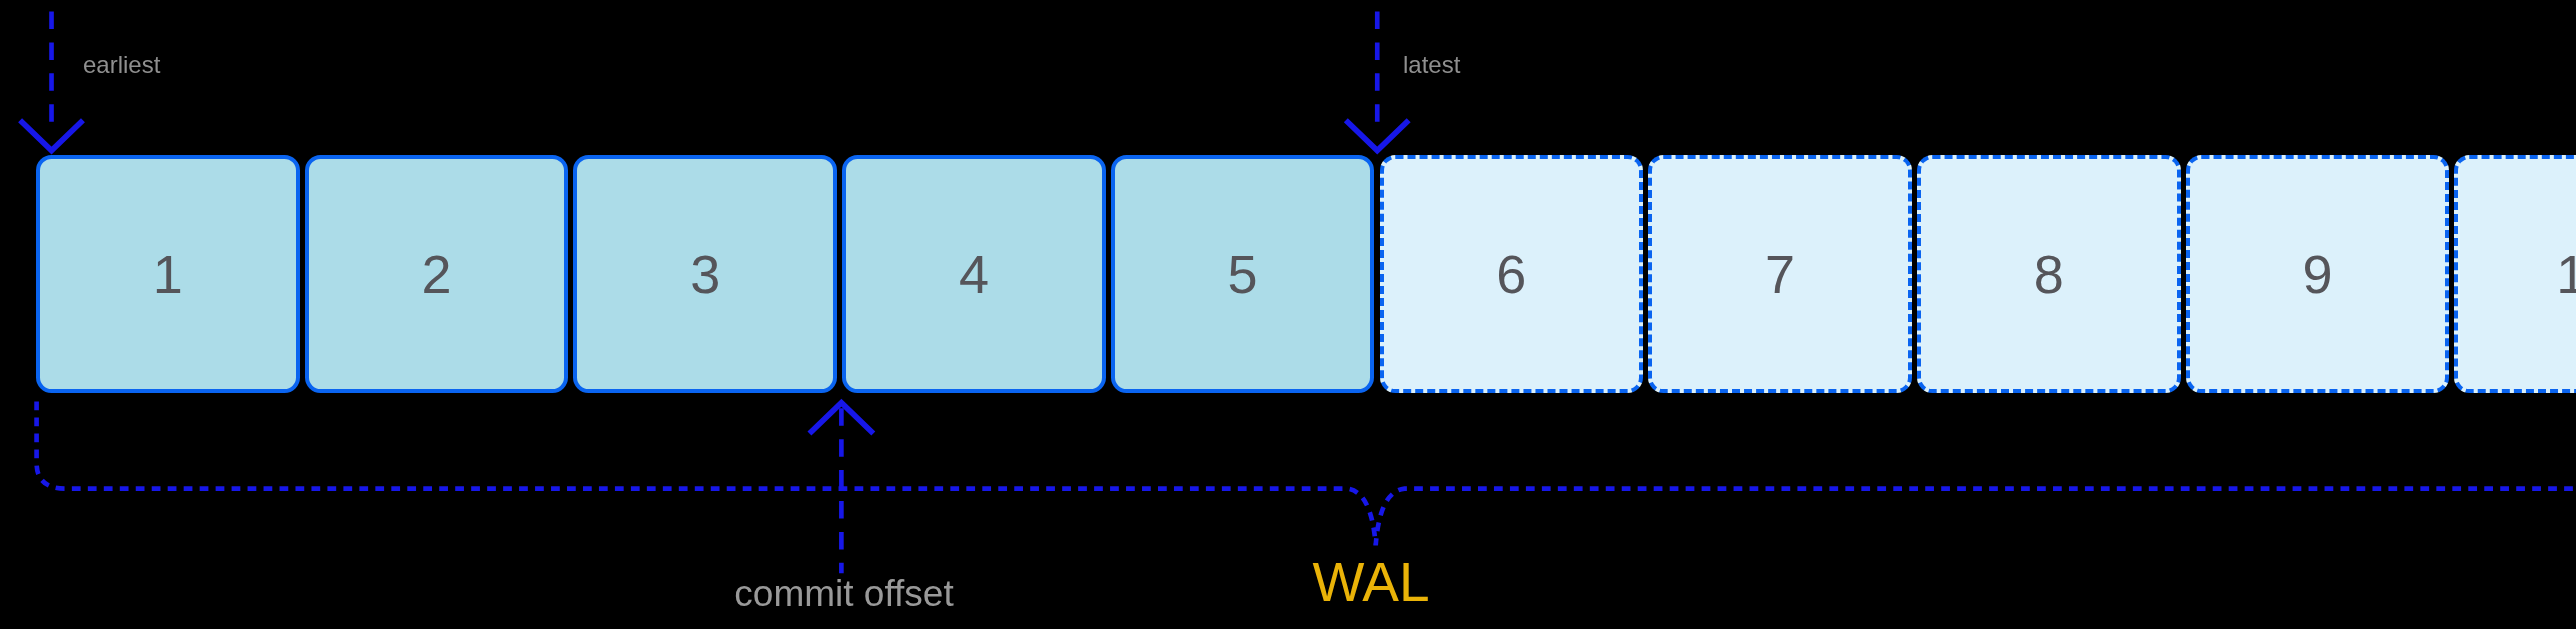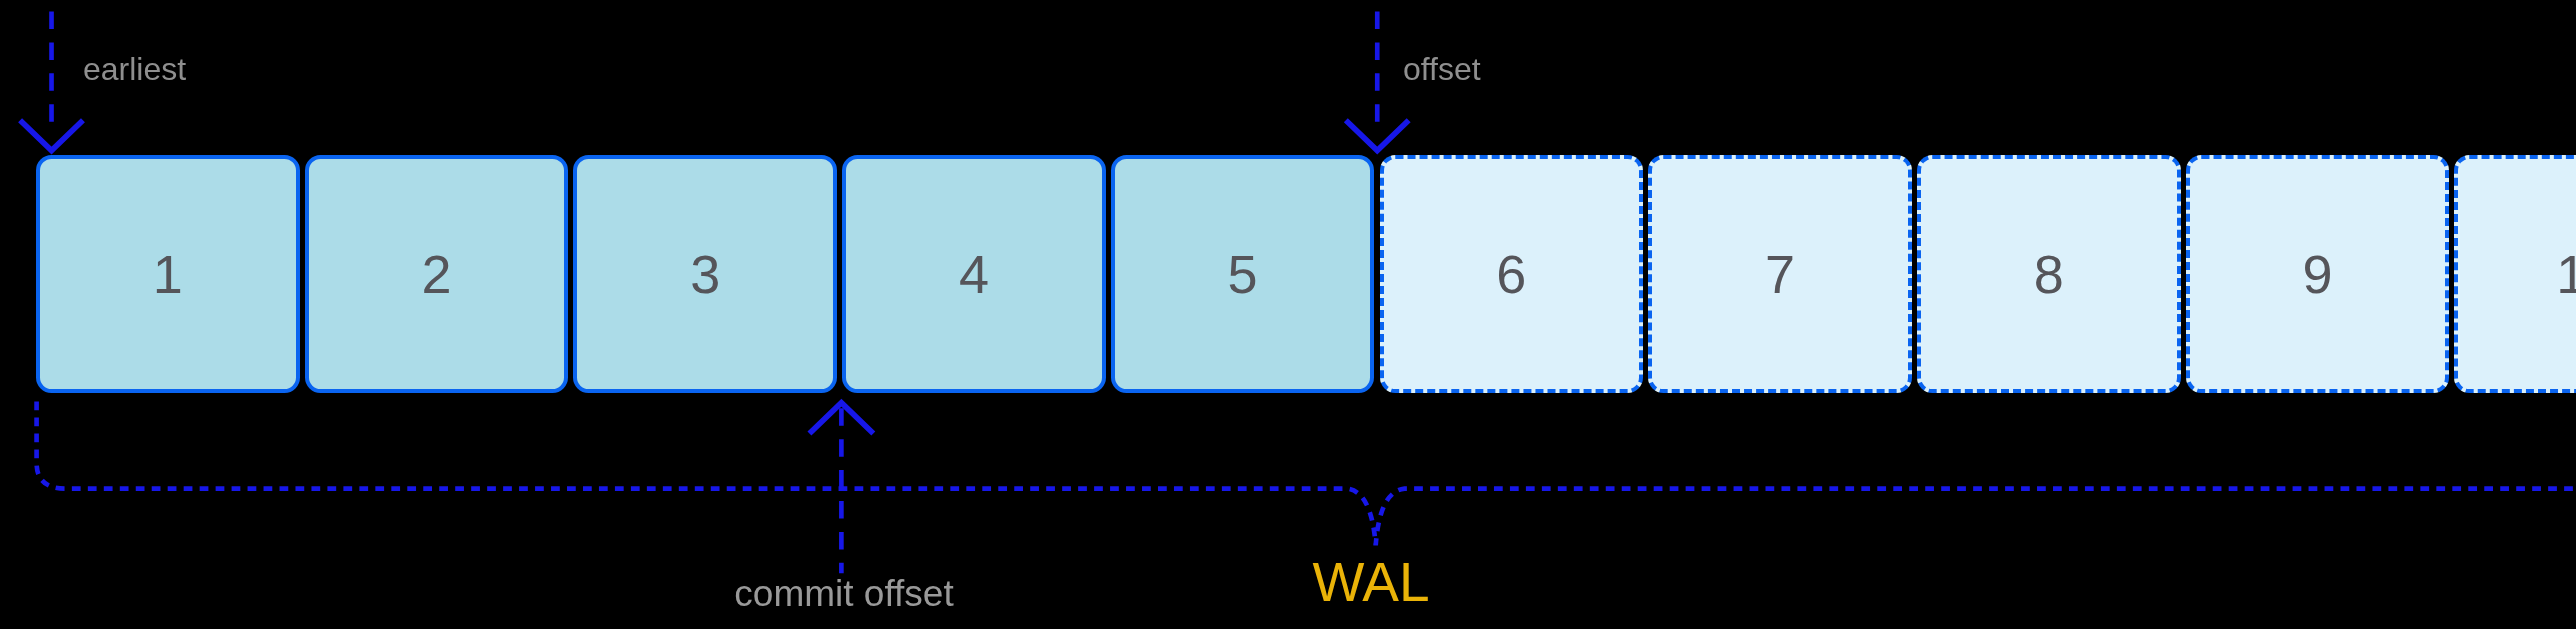--- a/index.html
+++ b/index.html
@@ -28,21 +28,21 @@
     background:#acdce8;
     border:4.6px solid #0a64f0;
   }
   .block.uncommitted{
     background:#dcf1fb;
     border:4.6px dashed #0a64f0;
   }
   .lbl{
     position:absolute;
     color:#8f8f8f;
-    font-size:32px;
+    font-size:24px;
     white-space:nowrap;
     line-height:1;
   }
   .lbl-earliest{left:83px;top:53px;}
   .lbl-latest{left:1403px;top:53px;}
   .lbl-commit{left:844px;top:575px;transform:translateX(-50%);font-size:37px;color:#999999;}
   .lbl-wal{left:1371px;top:555px;transform:translateX(-50%);font-size:55px;color:#eab308;}
 </style>
 </head>
 <body>
@@ -66,21 +66,21 @@
       <line x1="1633" y1="792" x2="1633" y2="1112" stroke-width="9" stroke-dasharray="34 26"></line>
     </g>
 
     <path d="M 71 779 L 71 898 Q 71 948 127 948 L 2614 948
          Q 2662 953 2670 1058
          Q 2678 953 2726 948
          L 5211 948 Q 5267 948 5267 898 L 5267 779" stroke="#1717e8" stroke-width="9" stroke-dasharray="17 14" fill="none"></path>
   </svg>
 
   <div class="lbl lbl-earliest">earliest</div>
-  <div class="lbl lbl-latest">offset</div>
+  <div class="lbl lbl-latest">latest</div>
   <div class="lbl lbl-commit">commit offset</div>
   <div class="lbl lbl-wal">WAL</div>
 
   <div class="row">
     <div class="block committed">
       <span>1</span>
     </div>
     <div class="block committed">
       <span>2</span>
     </div>

